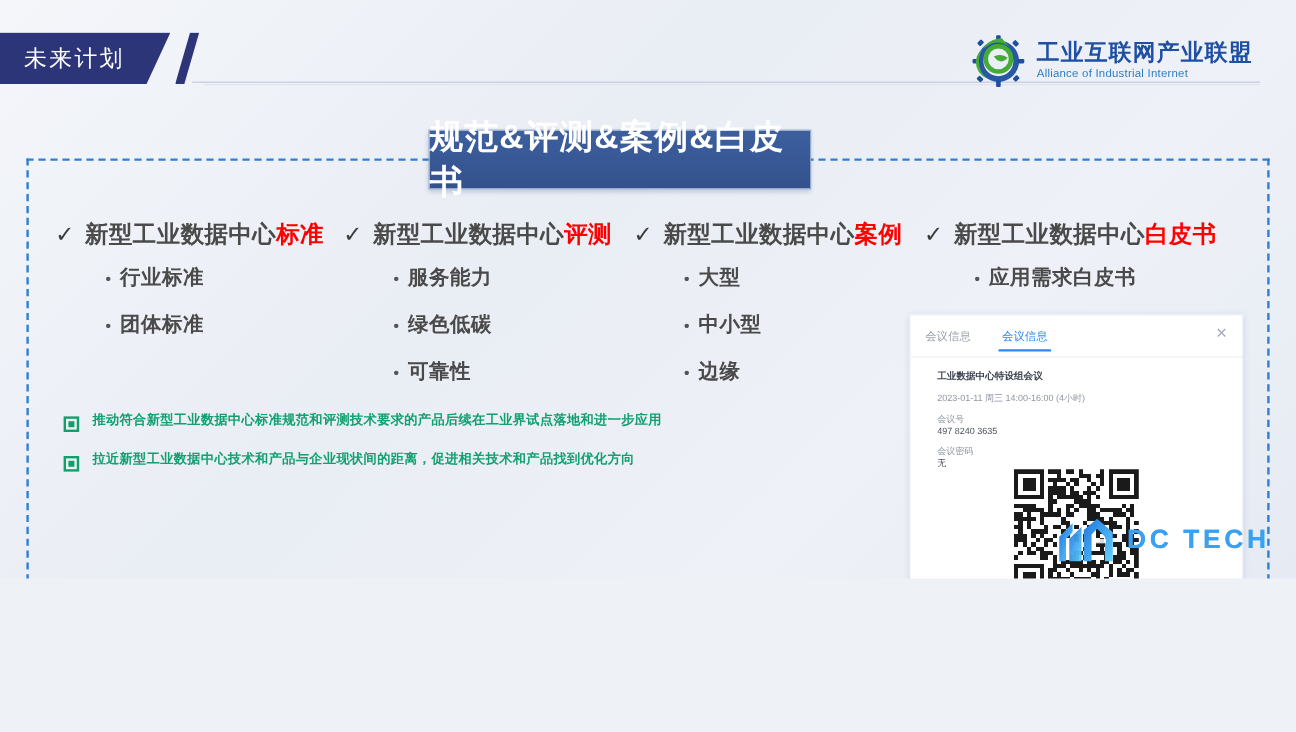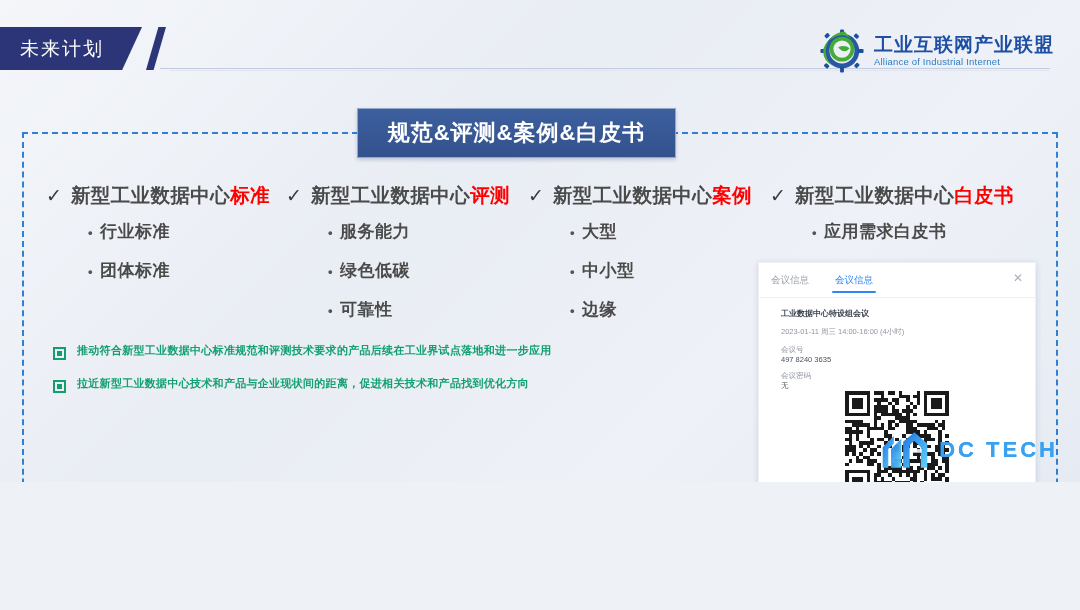--- a/index.html
+++ b/index.html
@@ -63,21 +63,21 @@
     position: absolute;
     left: 170px;
     top: 70px;
     width: 880px;
     height: 1px;
     background: #dfe4ee;
   }
   
   #aii-logo {
     position: absolute;
-    right: 26px;
+    right: 36px;
     top: 28px;
     display: flex;
     align-items: center;
     gap: 9px;
   }
   .aii-mark {
     width: 46px;
     height: 46px;
     flex: 0 0 auto;
   }
@@ -102,21 +102,21 @@
     left: 357px;
     top: 108px;
     width: 317px;
     height: 48px;
     background: linear-gradient(180deg, #3d5f9e 0%, #33528d 100%);
     border: 1px solid #93a9cc;
     display: flex;
     align-items: center;
     justify-content: center;
     color: #ffffff;
-    font-size: 22px;
+    font-size: 28px;
     font-weight: bold;
     letter-spacing: 1px;
     box-shadow: 0 2px 4px rgba(40,60,110,0.22);
     z-index: 5;
   }
   
   #panel {
     position: absolute;
     left: 22px;
     top: 132px;

